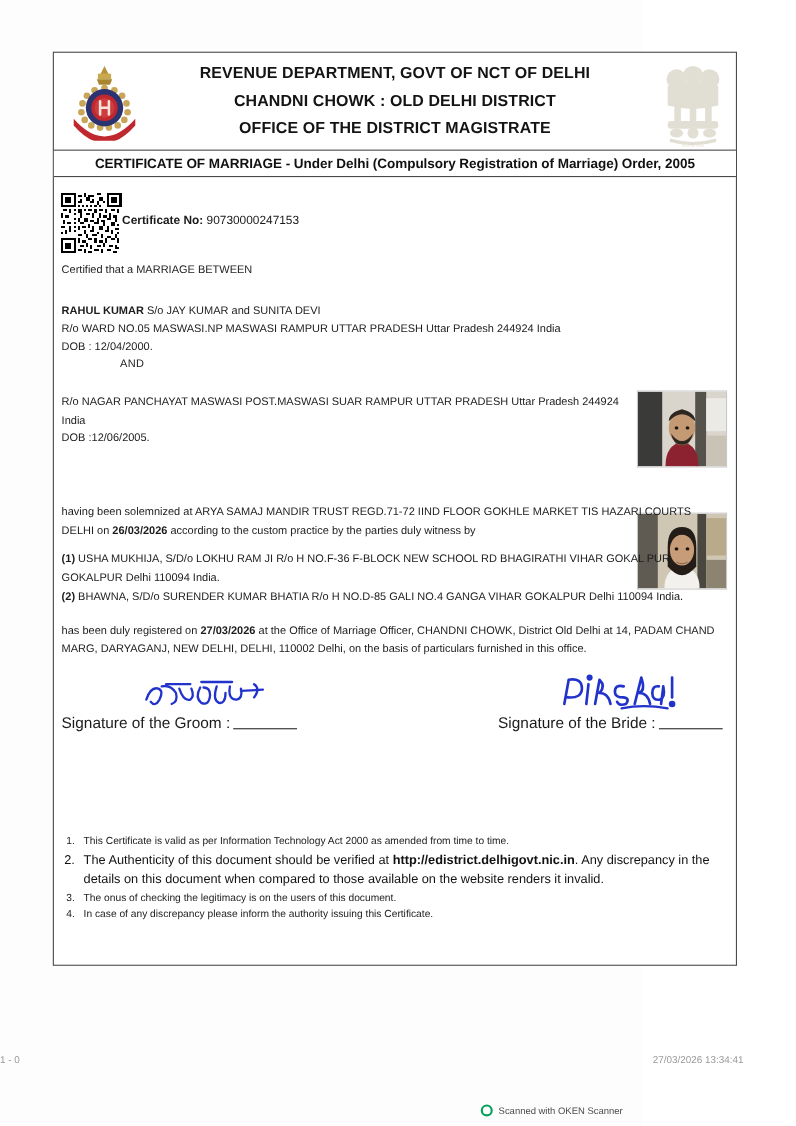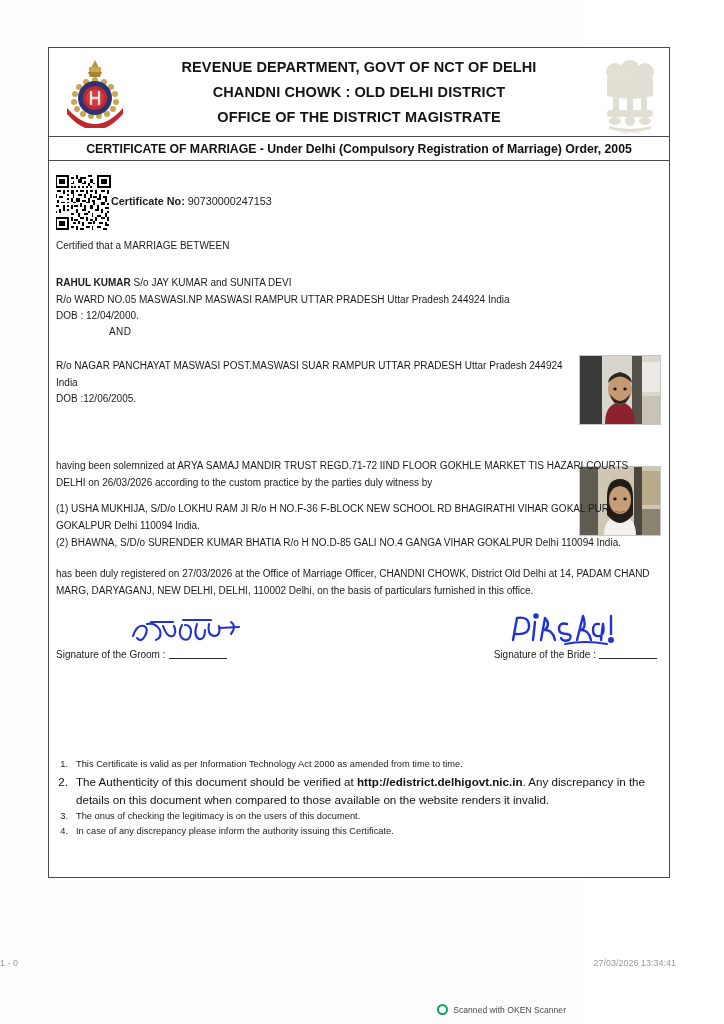--- a/index.html
+++ b/index.html
@@ -163,36 +163,36 @@
   
   .para {
     position: absolute;
     left: 7px;
     width: 602px;
     font-size: 10px;
     line-height: 16.5px;
     color: #1b1b1b;
     text-align: left;
   }
-  .para b { font-weight: normal; margin-top: 20px; }
+  .para b { font-weight: bold; margin-top: 20px; }
   #solemnized-para { top: 297px; }
   #witness-1 { top: 340px; }
   #witness-2 { top: 374px; }
   #registered-para { top: 405px; }
 
   
   .sig-zone {
     position: absolute;
     left: 0; right: 0;
     top: 455px;
     height: 56px;
   }
   .sig-label {
     position: absolute;
-    font-size: 10px;
+    font-size: 14px;
     color: #1b1b1b;
     white-space: nowrap;
   }
   .sig-label .rule {
     display: inline-block;
     width: 58px;
     border-bottom: 1px solid #2a2a2a;
     margin-left: 3px;
     vertical-align: -1px;
   }

